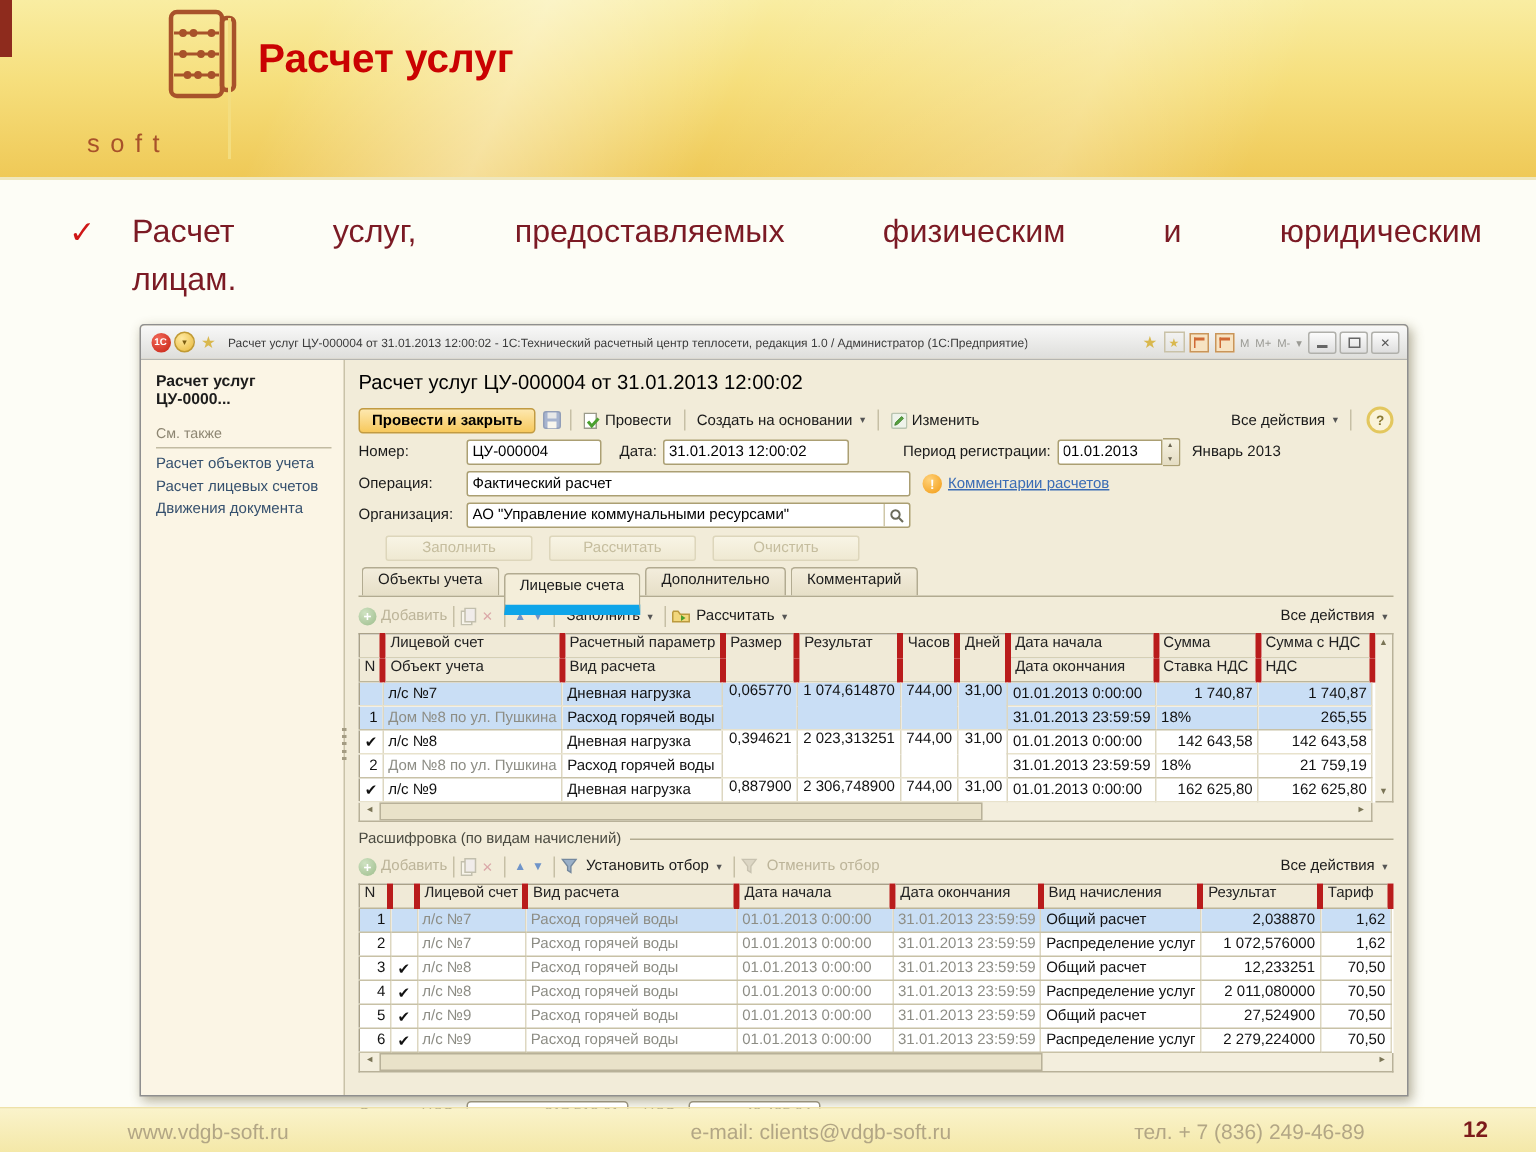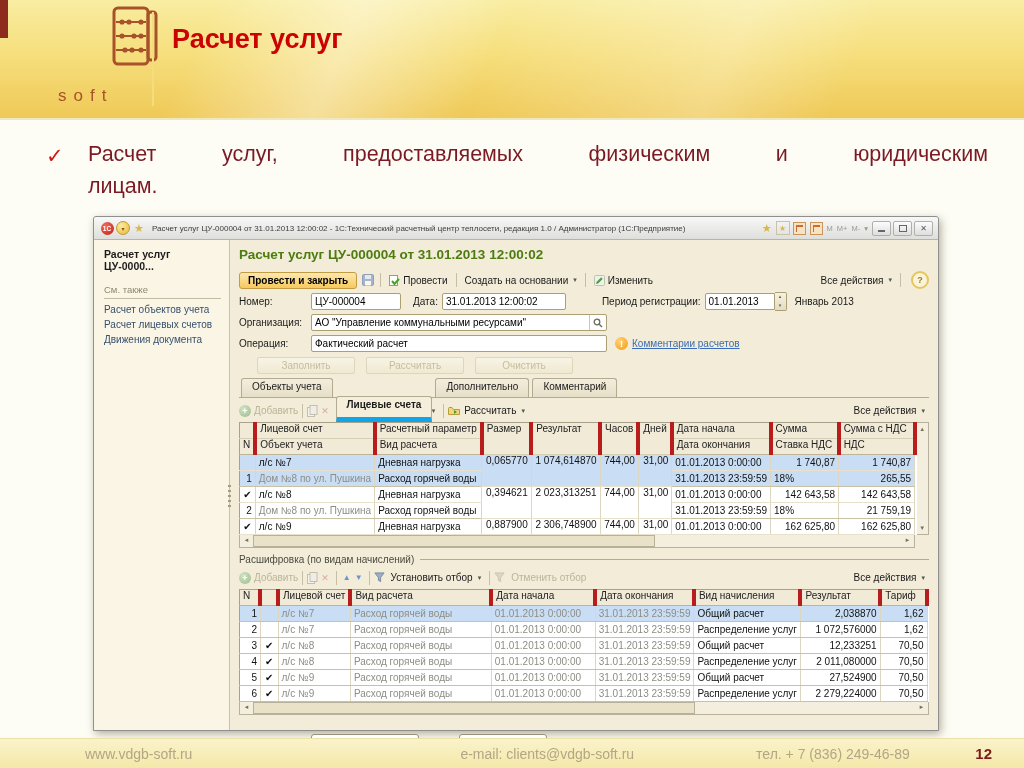--- a/index.html
+++ b/index.html
@@ -60,21 +60,21 @@
   .wbody{display:flex;height:490px;}
   
   .sbar{width:138px;background:#fbf5e5;border-right:1px solid #c9c2a8;padding:8px 8px 0 10px;box-sizing:border-box;position:relative;}
   .sbar .cur{font-size:10.5px;font-weight:bold;color:#1c1c1c;margin-bottom:12px;}
   .sbar .see{font-size:9.5px;color:#8d8672;border-bottom:1px solid #c2bba2;padding-bottom:3px;margin-bottom:5px;}
   .slink{font-size:10px;color:#35506e;margin:4px 0;cursor:pointer;}
   .split{position:absolute;right:-2px;top:245px;width:3px;height:22px;background:repeating-linear-gradient(#a49c83 0 2px,transparent 2px 5px);}
 
   
   .main{flex:1;padding:5px 9px 0 9px;box-sizing:border-box;font-size:10px;color:#1a1a1a;}
-  .ftitle{font-size:13.5px;font-weight:bold;color:#4d7c0f;margin:2px 0 7px 0;}
+  .ftitle{font-size:13.5px;font-weight:normal;color:#000000;margin:2px 0 7px 0;}
   .cmd{display:flex;align-items:center;height:22px;}
   .btnp{background:linear-gradient(180deg,#fde8af,#f7c95d);border:1px solid #c29b42;border-radius:3px;
         padding:2px 8px;font-weight:bold;font-size:10px;}
   .cbtn{display:inline-flex;align-items:center;gap:3px;padding:2px 4px;}
   .vsep{width:1px;height:14px;background:#c6bfa5;margin:0 4px;}
   .drop{font-size:7px;color:#555;margin-left:2px;}
   .cmd .right{margin-left:auto;display:flex;align-items:center;}
   .help{width:14px;height:14px;border-radius:50%;border:2px solid #e3c75e;background:#faf3d8;color:#8a7a33;
         font-size:9px;font-weight:bold;display:flex;align-items:center;justify-content:center;margin-left:6px;}
 
@@ -90,21 +90,21 @@
   .warn{width:13px;height:13px;border-radius:50%;background:radial-gradient(circle at 35% 30%,#ffd27a,#f29a12);
         color:#fff;font-weight:bold;font-size:9px;display:flex;align-items:center;justify-content:center;margin:0 4px 0 8px;}
   a.lnk{color:#3b6cb5;text-decoration:underline;font-size:10px;}
   .dbtns{display:flex;gap:11px;margin:3px 0 4px 18px;}
   .dbtn{width:96px;text-align:center;border:1px solid #ddd6bb;border-radius:2px;color:#c5bd9e;
         background:linear-gradient(#f8f4e5,#efe9d2);padding:2px 0;}
 
   .tabs{display:flex;margin-top:3px;border-bottom:1px solid #b2ab91;padding-left:2px;height:19px;}
   .tab{padding:2px 10px 0 10px;border:1px solid #b2ab91;border-bottom:none;border-radius:3px 3px 0 0;
        background:linear-gradient(#f3eddc,#e6dfc7);margin-right:3px;font-size:10px;height:16px;}
-  .tab.act{background:#f4eeda;font-weight:bold;position:relative;height:18px;top:18px;border-bottom:5px solid #0ea5e9;}
+  .tab.act{background:#f4eeda;font-weight:normal;position:relative;height:18px;top:4px;border-bottom:7px solid #0ea5e9;}
 
   .ttool{display:flex;align-items:center;height:21px;margin-top:2px;}
   .ttool .dis{color:#bcb499;}
   .ttool .right{margin-left:auto;}
   .gplus{width:12px;height:12px;border-radius:50%;background:radial-gradient(circle at 35% 30%,#cfe2c2,#9dbd8c);
          color:#fff;font-size:9px;font-weight:bold;display:flex;align-items:center;justify-content:center;margin-right:3px;}
   .arr{font-size:8px;margin:0 2px;}
   .arr.up{color:#6f94c9;} .arr.dn{color:#6f94c9;} .xdel{color:#dba8a8;font-size:9px;margin:0 3px;}
 
   table.grid{border-collapse:collapse;table-layout:fixed;background:#fff;font-size:10px;border:1px solid #a9a189;}
@@ -253,37 +253,37 @@
           <span style="margin-left:14px;margin-right:4px;padding-left:22px;">Период регистрации:</span>
           <input class="inp" style="width: 62px; border-radius: 2px 0px 0px 2px;" readonly="" value="01.01.2013">
           <span class="spin">
               <span>▲</span>
               <span>▼</span>
             </span>
           <span style="margin-left:8px;">Январь 2013</span>
         </div>
 
         <div class="frow">
+          <span class="lbl">Операция:</span>
+          <input class="inp" style="width: 288px;" readonly="" value="Фактический расчет">
+          <span class="warn">!</span>
+          <a class="lnk">Комментарии расчетов</a>
+        </div>
+
+        <div class="frow">
           <span class="lbl">Организация:</span>
           <span class="inpwrap" style="width:296px;">
             <input readonly="" value="АО &quot;Управление коммунальными ресурсами&quot;" style="">
             <span class="sbtn">
               <svg width="10" height="10">
                   <circle cx="4" cy="4" r="2.8" fill="none" stroke="#6b6b5a" stroke-width="1.3"></circle>
                   <line x1="6.2" y1="6.2" x2="9" y2="9" stroke="#6b6b5a" stroke-width="1.4"></line>
                 </svg>
             </span>
           </span>
-        </div>
-
-        <div class="frow">
-          <span class="lbl">Операция:</span>
-          <input class="inp" style="width: 288px;" readonly="" value="Фактический расчет">
-          <span class="warn">!</span>
-          <a class="lnk">Комментарии расчетов</a>
         </div>
 
         <div class="dbtns">
           <span class="dbtn">Заполнить</span>
           <span class="dbtn">Рассчитать</span>
           <span class="dbtn">Очистить</span>
         </div>
 
         <div class="tabs" id="tabs">
             <span class="tab">Объекты учета</span>

